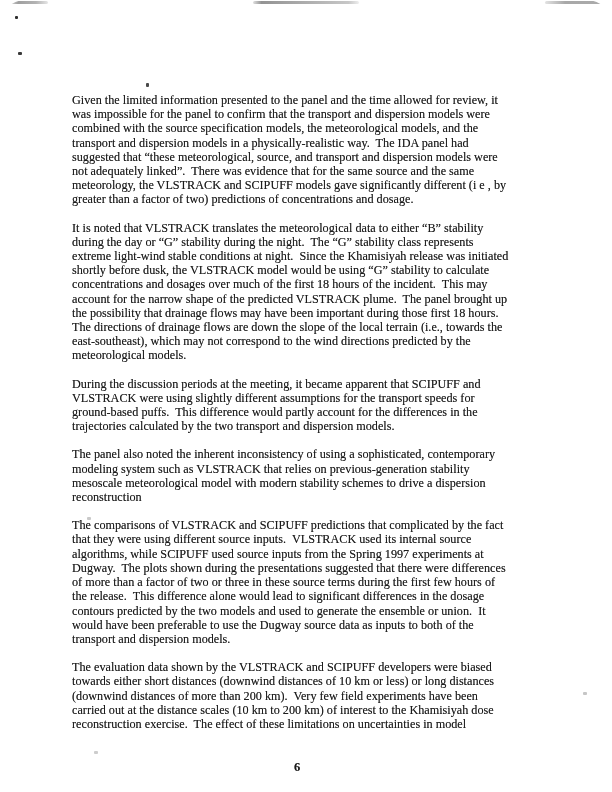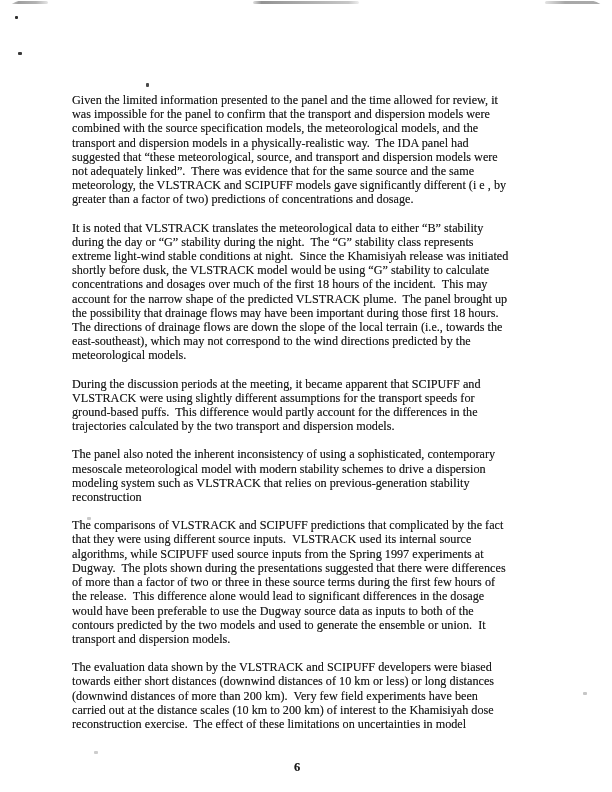--- a/index.html
+++ b/index.html
@@ -113,33 +113,33 @@
         <div class="line">meteorological models.</div>
       </div>
       <div class="paragraph">
         <div class="line">During the discussion periods at the meeting, it became apparent that SCIPUFF and</div>
         <div class="line">VLSTRACK were using slightly different assumptions for the transport speeds for</div>
         <div class="line">ground-based puffs.  This difference would partly account for the differences in the</div>
         <div class="line">trajectories calculated by the two transport and dispersion models.</div>
       </div>
       <div class="paragraph">
         <div class="line">The panel also noted the inherent inconsistency of using a sophisticated, contemporary</div>
+        <div class="line">modeling system such as VLSTRACK that relies on previous-generation stability</div>
         <div class="line">mesoscale meteorological model with modern stability schemes to drive a dispersion</div>
-        <div class="line">modeling system such as VLSTRACK that relies on previous-generation stability</div>
         <div class="line">reconstruction</div>
       </div>
       <div class="paragraph">
         <div class="line">The comparisons of VLSTRACK and SCIPUFF predictions that complicated by the fact</div>
         <div class="line">that they were using different source inputs.  VLSTRACK used its internal source</div>
         <div class="line">algorithms, while SCIPUFF used source inputs from the Spring 1997 experiments at</div>
         <div class="line">Dugway.  The plots shown during the presentations suggested that there were differences</div>
         <div class="line">of more than a factor of two or three in these source terms during the first few hours of</div>
         <div class="line">the release.  This difference alone would lead to significant differences in the dosage</div>
+        <div class="line">contours predicted by the two models and used to generate the ensemble or union.  It</div>
         <div class="line">would have been preferable to use the Dugway source data as inputs to both of the</div>
-        <div class="line">contours predicted by the two models and used to generate the ensemble or union.  It</div>
         <div class="line">transport and dispersion models.</div>
       </div>
       <div class="paragraph">
         <div class="line">The evaluation data shown by the VLSTRACK and SCIPUFF developers were biased</div>
         <div class="line">towards either short distances (downwind distances of 10 km or less) or long distances</div>
         <div class="line">(downwind distances of more than 200 km).  Very few field experiments have been</div>
         <div class="line">carried out at the distance scales (10 km to 200 km) of interest to the Khamisiyah dose</div>
         <div class="line">reconstruction exercise.  The effect of these limitations on uncertainties in model</div>
       </div>
     </div>

